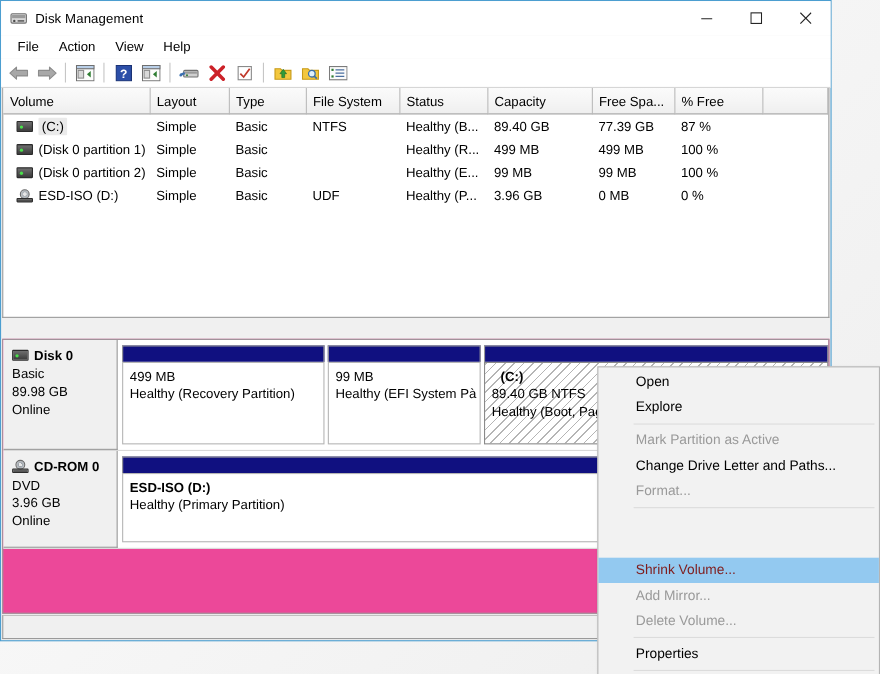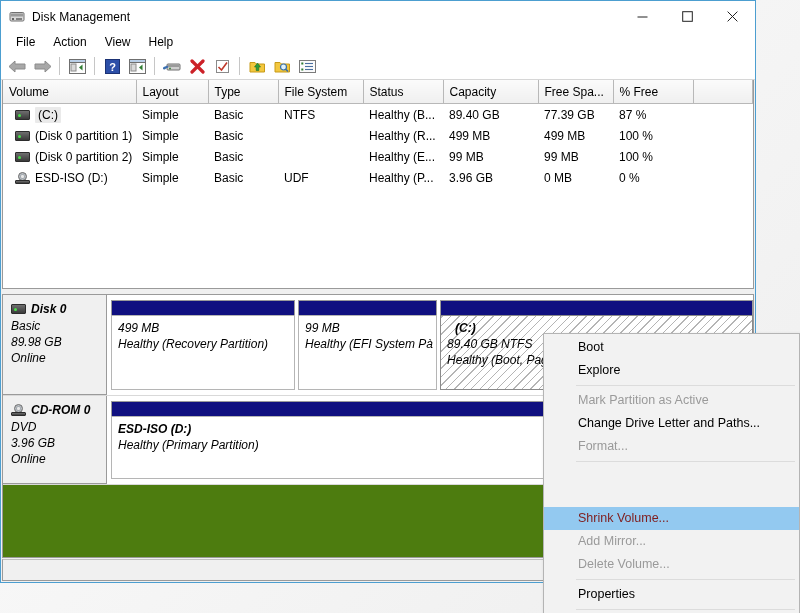--- a/index.html
+++ b/index.html
@@ -200,27 +200,26 @@
     width:15px; height:4px;
     background: linear-gradient(#707070,#3c3c3c);
     border:1px solid #2c2c2c;
     border-radius:1px;
     box-sizing:border-box;
   }
 
   
   #graphic-pane {
     flex: 1 1 auto;
-    background: #4d7c0f;
+    background: #ec4899;
     border: 1px solid #9a9a9a;
-    margin: 5px 1px 0 1px;
+    margin: 19px 1px 0 1px;
     box-sizing: border-box;
     position: relative;
     overflow: hidden;
-    font-style: italic;
   }
   .disk-row {
     display: flex;
     border-bottom: 1px solid #d9d9d9;
     background: #ffffff;
     box-sizing: border-box;
   }
   .disk-info {
     width: 104px;
     flex: 0 0 104px;
@@ -657,21 +656,21 @@
     </div>
 
   </div>
 
   <div id="statusbar">
     <div class="grip"></div>
   </div>
 </div>
 
 <div id="ctxmenu">
-  <div class="ctx-item">Boot</div>
+  <div class="ctx-item">Open</div>
   <div class="ctx-item">Explore</div>
   <div class="ctx-sep"></div>
   <div class="ctx-item disabled">Mark Partition as Active</div>
   <div class="ctx-item">Change Drive Letter and Paths...</div>
   <div class="ctx-item disabled">Format...</div>
   <div class="ctx-sep"></div>
   <div class="ctx-item highlight">Shrink Volume...</div>
   <div class="ctx-item disabled">Add Mirror...</div>
   <div class="ctx-item disabled">Delete Volume...</div>
   <div class="ctx-sep"></div>

